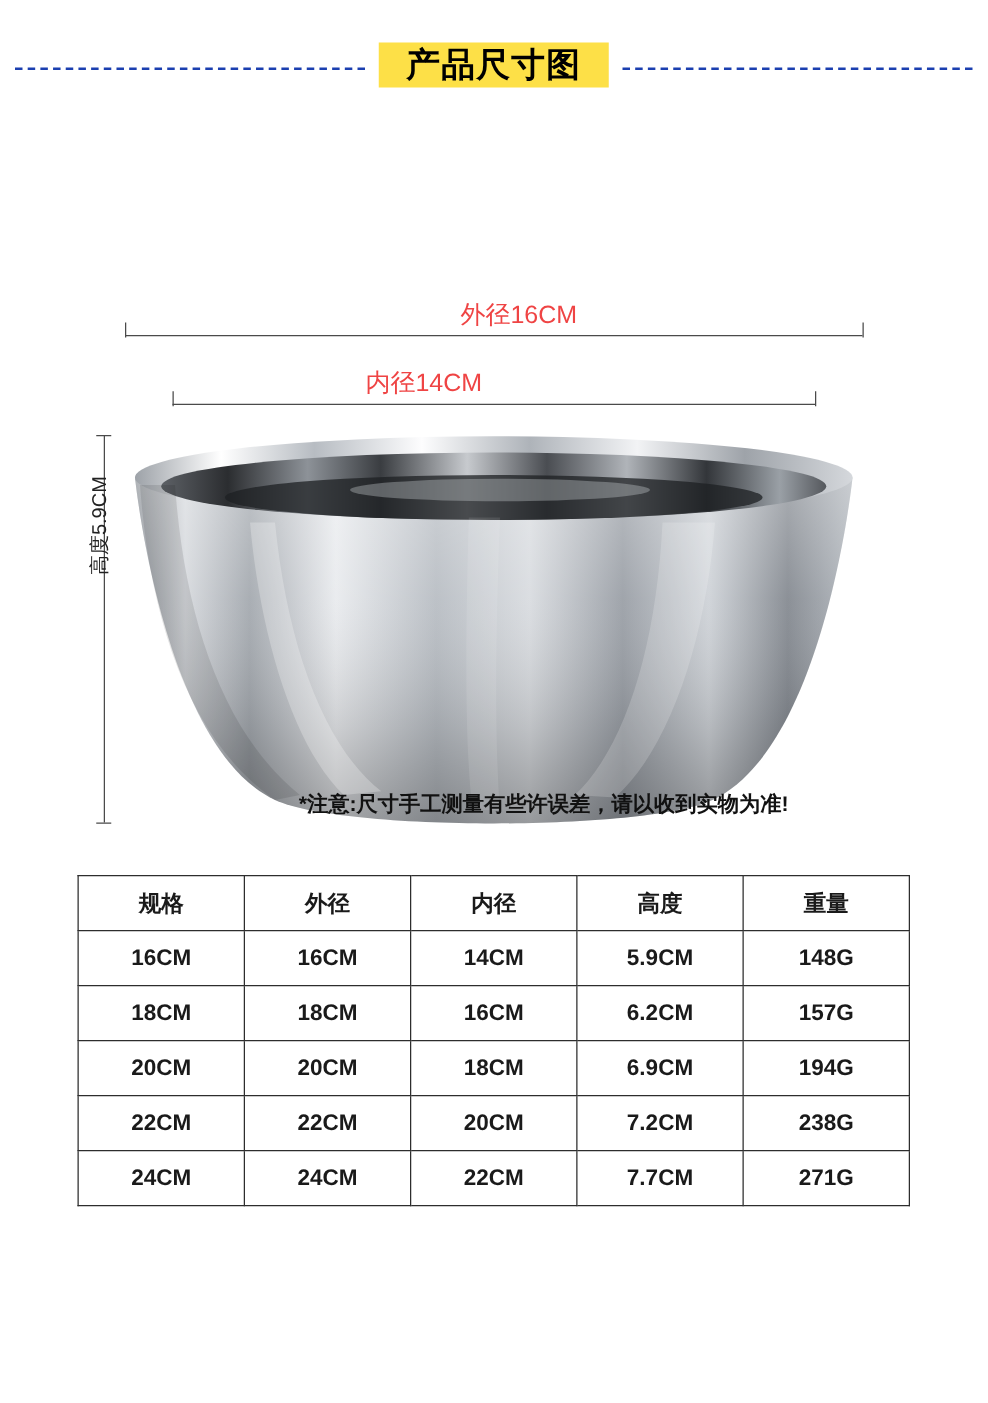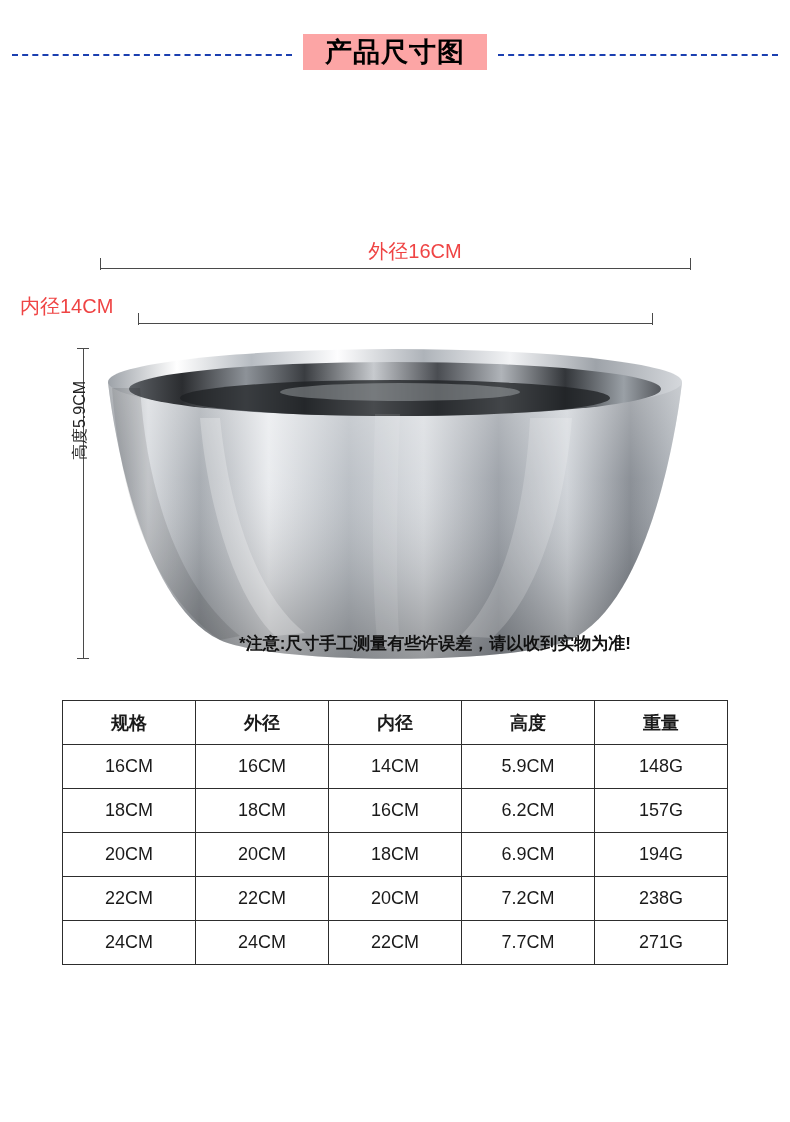--- a/index.html
+++ b/index.html
@@ -38,42 +38,42 @@
     top: 0;
     width: 790px;
     text-align: center;
     font-size: 27px;
     font-weight: bold;
     letter-spacing: 1px;
     color: #000;
   }
   .header-title-inner {
     display: inline-block;
-    background: #fca5a5;
+    background: #fde047;
     padding: 0 22px;
   }
 
   
   .diagram {
     position: absolute;
     top: 110px;
     left: 0;
     width: 790px;
     height: 520px;
   }
 
   .dim-label {
     position: absolute;
     font-size: 20px;
     color: #ef4444;
     white-space: nowrap;
     margin-left: 20px;
   }
   .dim-outer-label { top: 128px; left: 0; width: 790px; text-align: center; }
-  .dim-inner-label { top: 183px; left: 0; width: 638px; text-align: left; }
+  .dim-inner-label { top: 183px; left: 0; width: 638px; text-align: center; }
 
   .hline {
     position: absolute;
     height: 0;
     border-top: 1px solid #4a4a4a;
   }
   .hline.outer { top: 158px; left: 100px; width: 590px; }
   .hline.inner { top: 213px; left: 138px; width: 514px; }
   .tick {
     position: absolute;
@@ -146,21 +146,21 @@
     width: 666px;
     border-collapse: collapse;
     table-layout: fixed;
   }
   .spec-table td, .spec-table th {
     border: 1px solid #2d2d2d;
     height: 43px;
     text-align: center;
     vertical-align: middle;
     font-size: 18px;
-    font-weight: normal;
+    font-weight: bold;
     color: #1a1a1a;
     padding: 0;
   }
   .spec-table th { font-weight: bold; font-family: Liberation Mono, monospace; }
 </style>
 </head>
 <body>
 
 <div class="header">
   <div class="header-rule left"></div>

